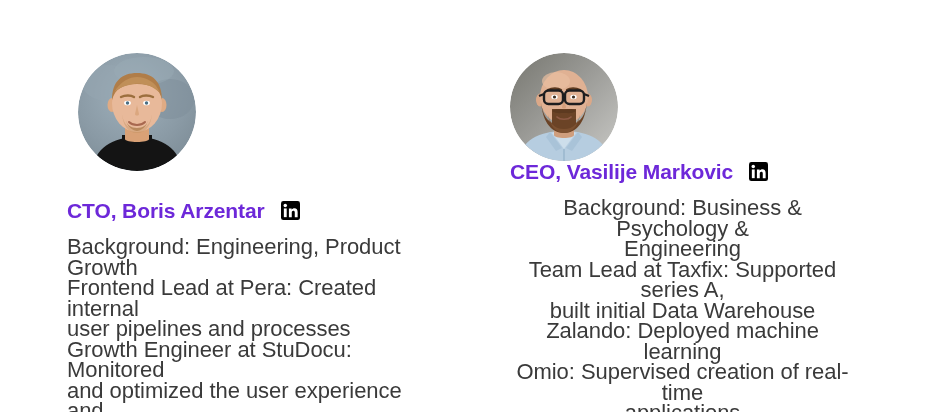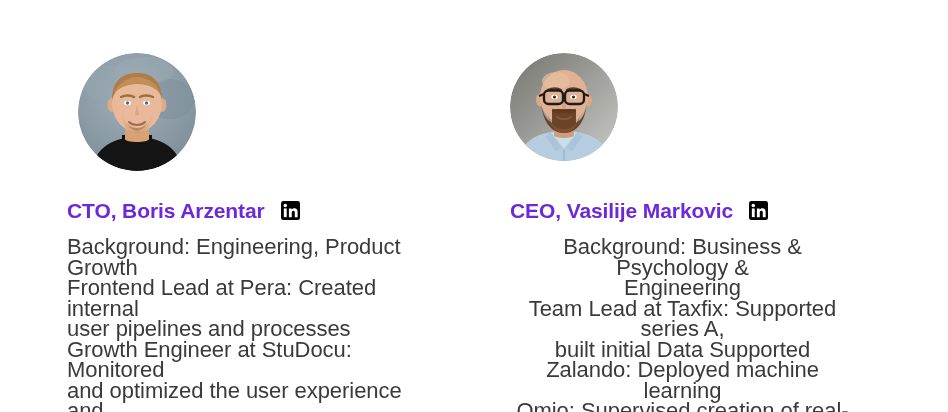--- a/index.html
+++ b/index.html
@@ -42,21 +42,21 @@
   .avatar svg { display: block; width: 100%; height: 100%; }
 
   
   .person-heading {
     display: flex;
     align-items: center;
     margin-top: 0;
     white-space: nowrap;
   }
   .profile-card.left  .person-heading { margin-top: 29px; }
-  .profile-card.right .person-heading { margin-top: 39px; }
+  .profile-card.right .person-heading { }
 
   .person-name {
     font-size: 21px;
     font-weight: bold;
     color: #6d28d9;
     letter-spacing: -0.1px;
     line-height: 1;
   }
 
   .linkedin-icon {
@@ -226,20 +226,20 @@
           <circle cx="5.4" cy="5.6" r="2.2" fill="#ffffff"></circle>
           <path d="M10 9.4 h3.4 v1.6 c0.7-1.2 2.1-1.9 3.6-1.9 2.7 0 4 1.7 4 4.8 v6.5 h-3.6 v-5.9 c0-1.5-0.6-2.3-1.8-2.3 -1.3 0-2 0.9-2 2.3 v5.9 H10 Z" fill="#ffffff"></path>
         </svg>
       </span>
     </div>
 
     <div class="person-bio">
       <span class="bio-line">Background: Business &amp; Psychology &amp;</span>
       <span class="bio-line">Engineering</span>
       <span class="bio-line">Team Lead at Taxfix: Supported series A,</span>
-      <span class="bio-line">built initial Data Supported</span>
+      <span class="bio-line">built initial Data Warehouse</span>
       <span class="bio-line">Zalando: Deployed machine learning</span>
       <span class="bio-line">Omio: Supervised creation of real-time</span>
       <span class="bio-line">applications</span>
     </div>
   </div>
 
 </div>
 
 </body></html>

